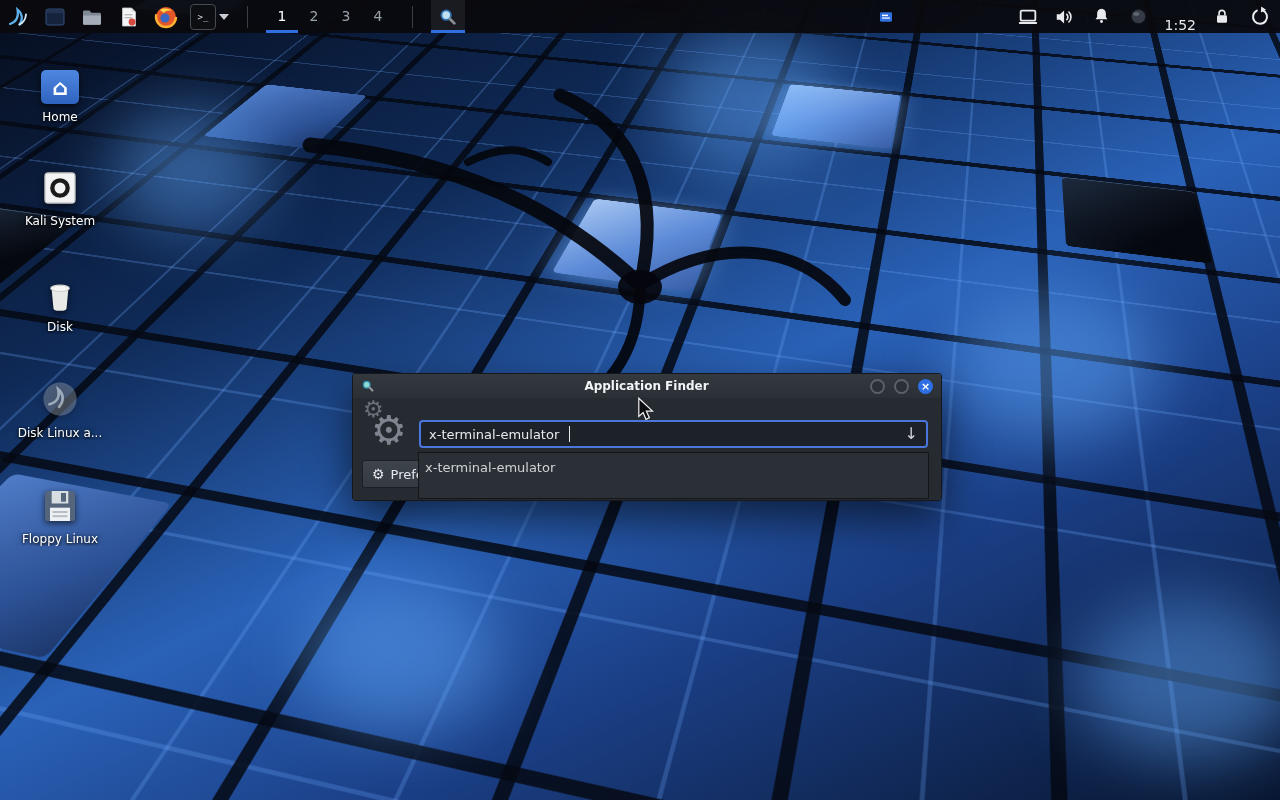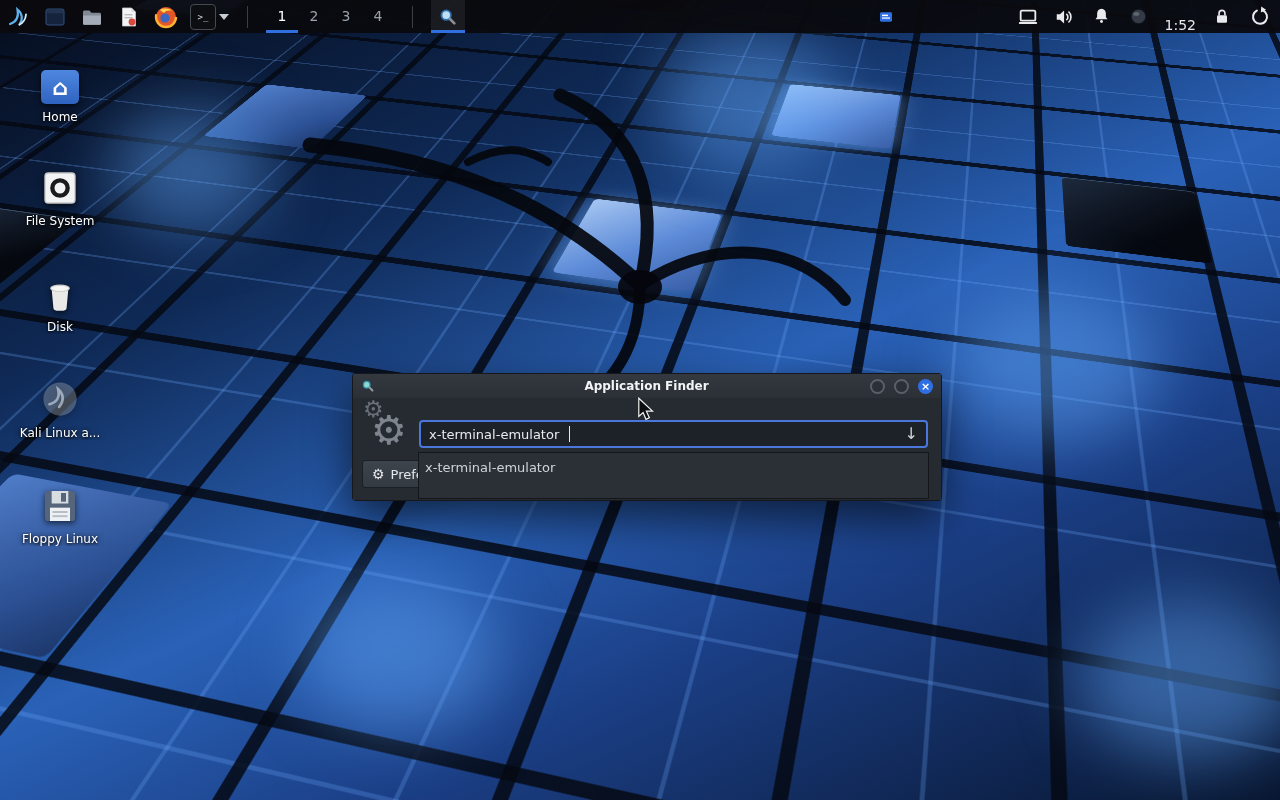--- a/index.html
+++ b/index.html
@@ -248,41 +248,41 @@
   <div class="lbl">Home</div>
 </div>
 
 <div class="dicon" style="top:160px">
   <div class="art">
     <svg width="40" height="40" viewBox="0 0 24 24">
       <rect x="3" y="3" width="18" height="18" rx="2" fill="#f2f3f4" stroke="#c9c9c9" stroke-width="0.8"></rect>
       <circle cx="12" cy="12" r="4.6" fill="none" stroke="#1b1b1b" stroke-width="2.6"></circle>
     </svg>
   </div>
-  <div class="lbl">File System</div>
+  <div class="lbl">Kali System</div>
 </div>
 
 <div class="dicon" style="top:266px">
   <div class="art">
     <svg width="40" height="40" viewBox="0 0 24 24">
       <path d="M7 9 h10 l-1 11 a2 2 0 0 1 -2 2 h-4 a2 2 0 0 1 -2 -2 z" fill="#e9e9e7"></path>
       <ellipse cx="12" cy="8.6" rx="5.6" ry="1.9" fill="#f6f6f4" stroke="#cfcfcc" stroke-width="0.7"></ellipse>
     </svg>
   </div>
   <div class="lbl">Disk</div>
 </div>
 
 <div class="dicon" style="top:372px">
   <div class="art">
     <svg width="42" height="42" viewBox="0 0 24 24">
       <circle cx="12" cy="12" r="9.5" fill="rgba(165,175,190,.38)"></circle>
       <path d="M6 15 C10 14 12 11 11 6.5 C14 9 14.5 13 11.5 16.5" stroke="rgba(230,238,248,.55)" stroke-width="1.6" fill="none" stroke-linecap="round"></path>
     </svg>
   </div>
-  <div class="lbl">Kali Linux a...</div>
+  <div class="lbl">Disk Linux a...</div>
 </div>
 
 <div class="dicon" style="top:478px">
   <div class="art">
     <svg width="40" height="40" viewBox="0 0 24 24">
       <rect x="3" y="3" width="18" height="18" rx="2" fill="#55657c"></rect>
       <rect x="7" y="3" width="10" height="7.5" fill="#d8dde2"></rect>
       <rect x="12.6" y="4.2" width="3" height="5.2" fill="#55657c"></rect>
       <rect x="6" y="13" width="12" height="8" fill="#eef1f4"></rect>
       <rect x="7.5" y="15" width="9" height="1.2" fill="#b8bec5"></rect>

